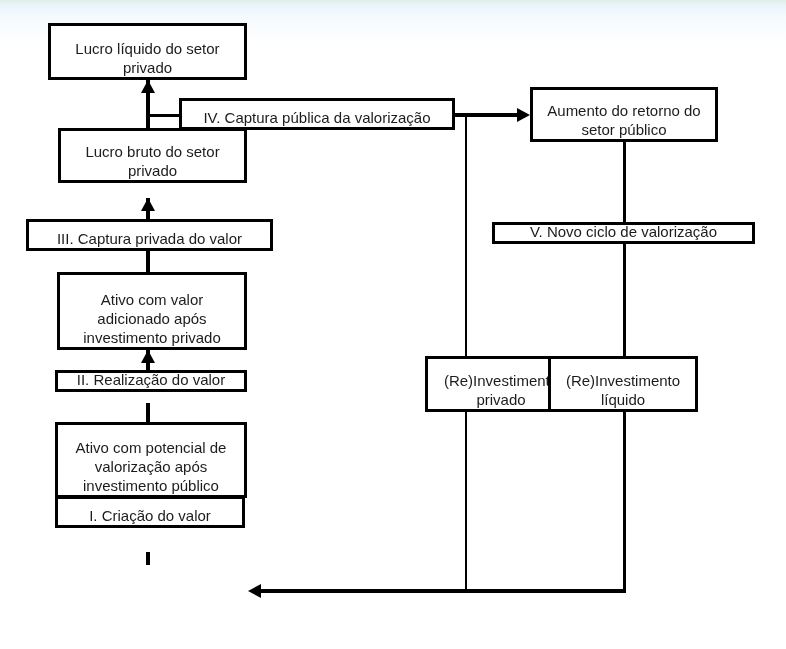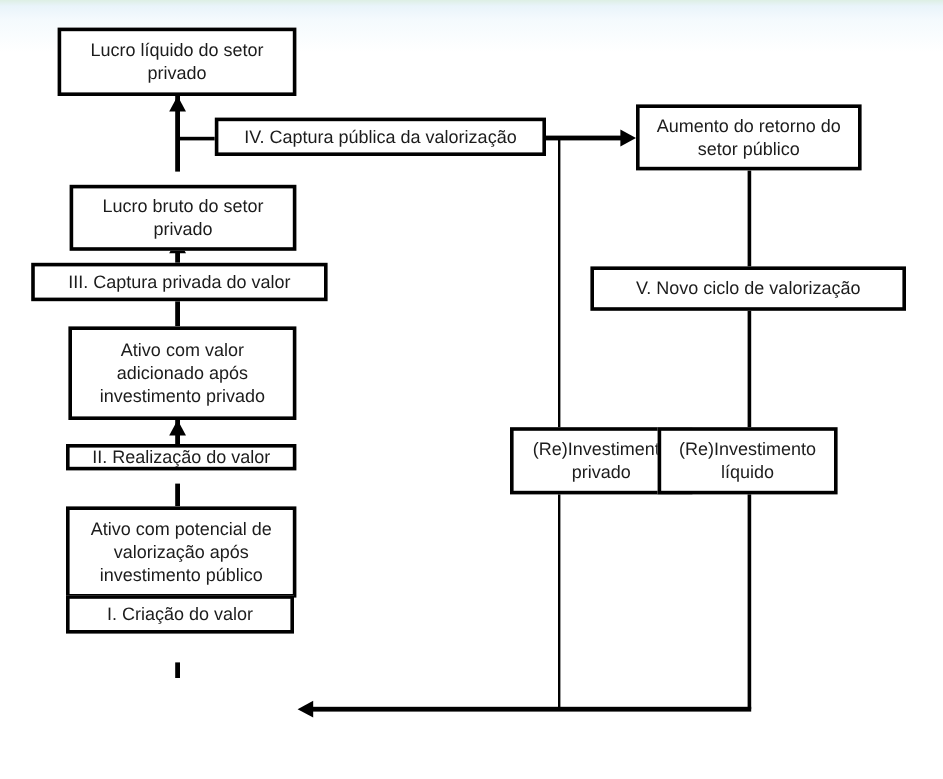--- a/index.html
+++ b/index.html
@@ -31,38 +31,38 @@
   .box {
     position: absolute;
     box-sizing: border-box;
     background: #ffffff;
     border: 3px solid #000000;
     color: #1c1c1c;
     font-size: 15px;
     line-height: 19px;
     text-align: center;
     display: flex;
-    align-items: center;
+    align-items: flex-end;
     justify-content: center;
     z-index: 2;
   }
   .box span { display: block; }
   .label-box span { white-space: nowrap; }
 
   .b-lucro-liquido        { left: 48px;  top: 23px;  width: 199px; height: 57px; padding: 0 2px; }
-  .b-lucro-bruto          { left: 58px;  top: 154px; width: 189px; height: 55px; }
+  .b-lucro-bruto          { left: 58px;  top: 128px; width: 189px; height: 55px; }
   .b-captura-privada      { left: 26px;  top: 219px; width: 247px; height: 32px; }
   .b-ativo-adicionado     { left: 57px;  top: 272px; width: 190px; height: 78px; padding: 0 12px; }
   .b-realizacao           { left: 55px;  top: 370px; width: 192px; height: 22px; }
   .b-ativo-potencial      { left: 55px;  top: 422px; width: 192px; height: 76px; padding: 0 2px; }
   .b-criacao              { left: 55px;  top: 496px; width: 190px; height: 32px; }
   .b-ativo-subutilizado   { left: 55px;  top: 565px; width: 190px; height: 53px; }
   .b-captura-publica      { left: 179px; top: 98px;  width: 276px; height: 32px; }
   .b-aumento-retorno      { left: 530px; top: 87px;  width: 188px; height: 55px; padding: 0 4px; }
-  .b-novo-ciclo           { left: 492px; top: 222px; width: 263px; height: 37px; }
+  .b-novo-ciclo           { left: 492px; top: 222px; width: 263px; height: 22px; }
   .b-reinvest-privado     { left: 388px; top: 356px; width: 152px; height: 56px; margin-left: 37px; }
   .b-reinvest-publico     { left: 548px; top: 356px; width: 150px; height: 56px; }
 
   .line {
     position: absolute;
     background: #000000;
     z-index: 1;
   }
   .arrowhead {
     position: absolute;

